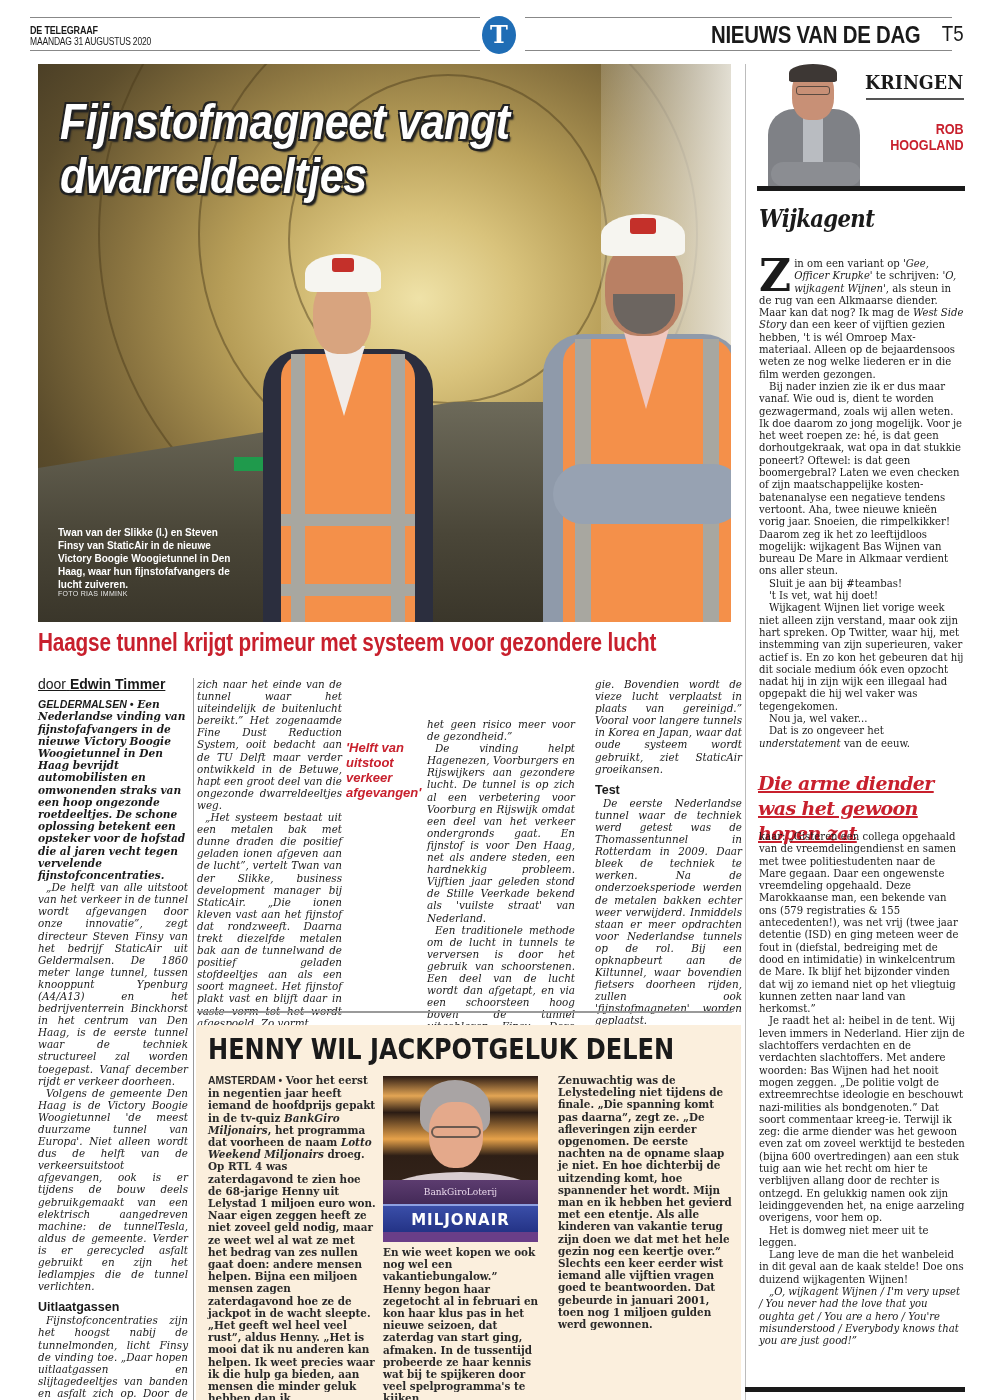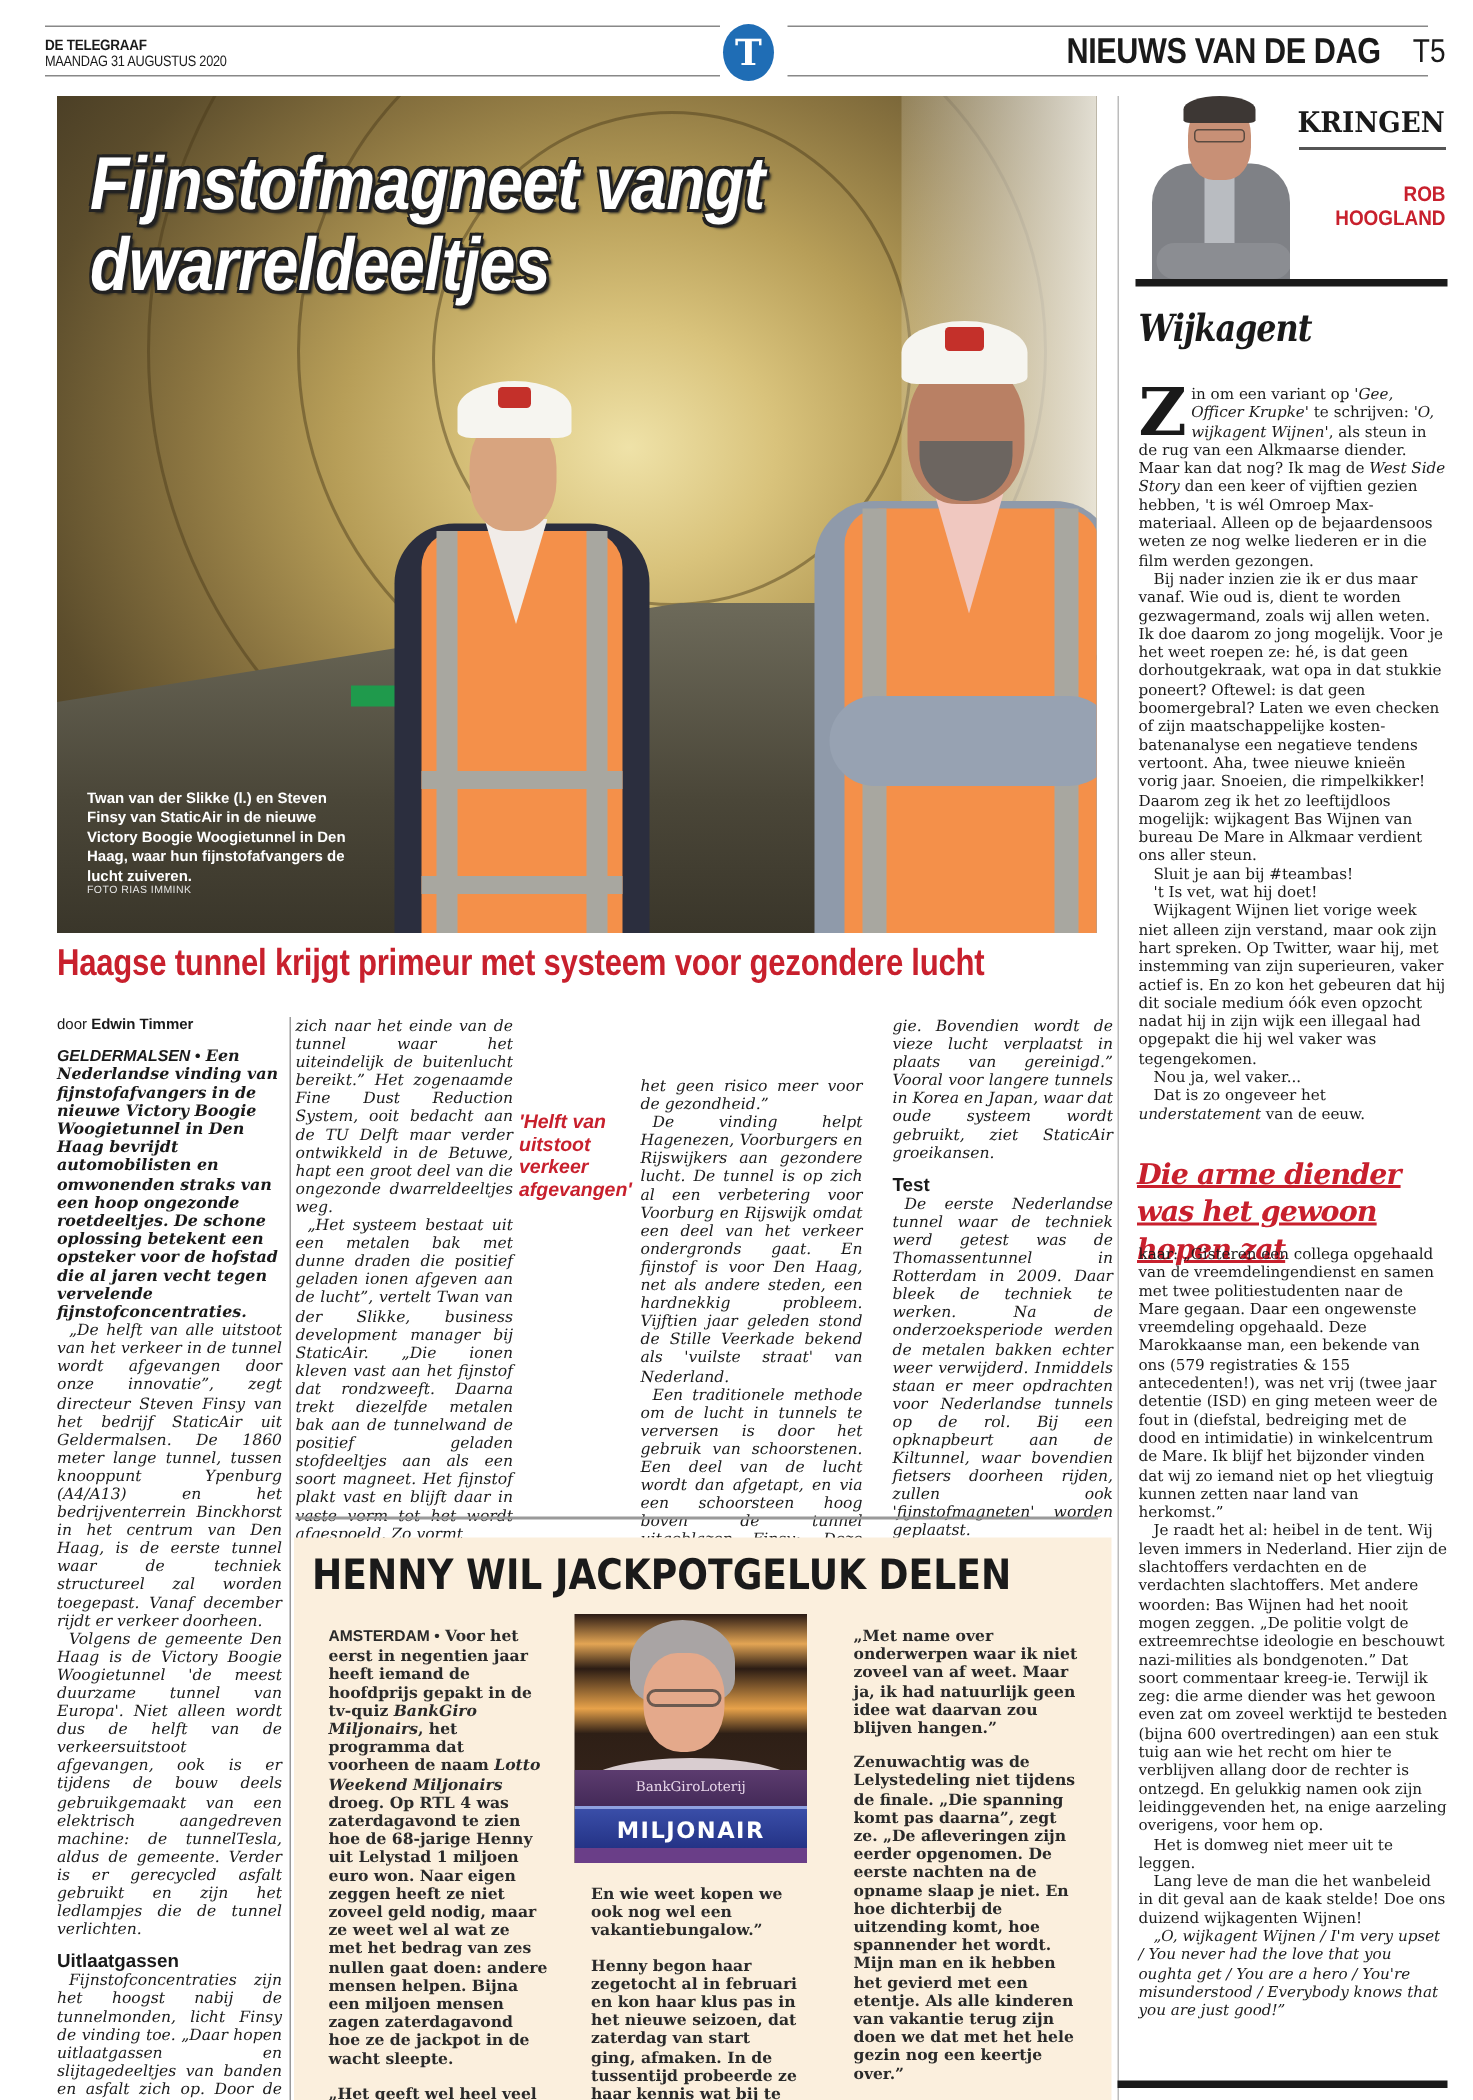--- a/index.html
+++ b/index.html
@@ -43,36 +43,36 @@
               color: #fff; font-size: 50px; line-height: 54px; letter-spacing: -0.5px; transform: scaleX(0.86); transform-origin: left;
               text-shadow: -2px -2px 0 #222, 2px -2px 0 #222, -2px 2px 0 #222, 2px 2px 0 #222, 3px 3px 2px #222; }
 
   .subhead { position: absolute; left: 38px; top: 628px; font-family: "Liberation Sans", sans-serif; font-weight: bold; color: #c8202d;
              font-size: 25px; letter-spacing: -0.2px; transform: scaleX(0.83); transform-origin: left; white-space: nowrap; }
 
   
   .col { position: absolute; font-size: 10.4px; line-height: 12.1px; text-align: justify; hyphens: manual; }
   .col p { text-indent: 8px; font-style: italic; }
   .col p.noindent { text-indent: 0; }
-  .byline { font-family: "Liberation Sans", sans-serif; font-size: 10px; margin-bottom: 8px; }
+  .byline { font-family: "Liberation Sans", sans-serif; font-size: 14px; margin-bottom: 8px; text-decoration: underline; }
   .byline b { font-weight: bold; }
   .lead { font-weight: bold; text-align: left; font-size: 10.6px; line-height: 12.2px; }
   .dateline { font-family: "Liberation Sans", sans-serif; font-weight: bold; }
   .inter { font-family: "Liberation Sans", sans-serif; font-weight: bold; font-size: 12.5px; margin-top: 8px; line-height: 14px; }
   .col-sep { position: absolute; width: 1px; background: #9a9a9a; }
   .quote { position: absolute; left: 346px; top: 740px; width: 80px; font-family: "Liberation Sans", sans-serif; font-style: italic; font-weight: bold;
            color: #c8202d; font-size: 13px; line-height: 15px; }
   .h-rule { position: absolute; height: 1px; background: #9a9a9a; }
 
   
   .henny { position: absolute; left: 196px; top: 1025px; width: 545px; height: 375px; background: #fbefdd; }
   .henny-title { position: absolute; left: 208px; top: 1033px; font-family: "DejaVu Sans", sans-serif; font-weight: bold; font-size: 28px;
                  letter-spacing: 0px; transform: scaleX(0.86); transform-origin: left; color: #1a1a1a; white-space: nowrap; }
   .hcol { position: absolute; font-size: 10.4px; line-height: 12.2px; font-weight: bold; text-align: left; color: #2a2a2a; }
-  .hcol p { margin: 11px; }
+  .hcol p { margin: 0; }
   .hphoto { position: absolute; left: 383px; top: 1076px; width: 155px; height: 166px; overflow: hidden;
             background: linear-gradient(180deg, #2a1a14 0%, #e3a554 12%, #2b1c14 22%, #e7a24a 38%, #2e1f16 48%, #3c2a20 100%); }
   .hphoto .hair { position: absolute; left: 37px; top: 4px; width: 70px; height: 56px; background: #a9a4a4; border-radius: 50% 50% 30% 30%; }
   .hphoto .hface { position: absolute; left: 46px; top: 26px; width: 54px; height: 66px; background: #e4a98b; border-radius: 42% 42% 46% 46%; }
   .hphoto .glasses { position: absolute; left: 48px; top: 50px; width: 50px; height: 12px; border: 2px solid #6b5a50; border-radius: 6px; }
   .hphoto .shoulders { position: absolute; left: 4px; top: 96px; width: 148px; height: 40px; background: #d9cdd0; border-radius: 50% 50% 0 0; }
   .hphoto .brand { position: absolute; left: 0; top: 104px; width: 100%; height: 24px; background: linear-gradient(180deg, #5c3c6f, #442a58);
                    color: #e8d7ea; font-family: "DejaVu Serif", serif; font-size: 9px; text-align: center; line-height: 24px; }
   .hphoto .mil { position: absolute; left: 0; top: 128px; width: 100%; height: 28px; background: linear-gradient(180deg, #3a4ea8, #243386);
                  color: #fff; font-family: "DejaVu Sans", sans-serif; font-weight: bold; font-size: 15px; text-align: center; line-height: 28px;
@@ -213,21 +213,20 @@
   <div class="mil">MILJONAIR</div>
   <div class="bottom"></div>
 </div>
 
 <div class="hcol" style="left:383px;top:1246px;width:160px;">
   <p>En wie weet kopen we ook nog wel een vakantiebungalow.”</p>
   <p>Henny begon haar zegetocht al in februari en kon haar klus pas in het nieuwe seizoen, dat zaterdag van start ging, afmaken. In de tussentijd probeerde ze haar kennis wat bij te spijkeren door veel spelprogramma's te kijken.</p>
 </div>
 
 <div class="hcol" style="left:558px;top:1074px;width:175px;">
-  <p>„Met name over onderwerpen waar ik niet zoveel van af weet. Maar ja, ik had natuurlijk geen idee wat daarvan zou blijven hangen.”</p>
   <p>Zenuwachtig was de Lelystedeling niet tijdens de finale. „Die spanning komt pas daarna”, zegt ze. „De afleveringen zijn eerder opgenomen. De eerste nachten na de opname slaap je niet. En hoe dichterbij de uitzending komt, hoe spannender het wordt. Mijn man en ik hebben het gevierd met een etentje. Als alle kinderen van vakantie terug zijn doen we dat met het hele gezin nog een keertje over.”</p>
   <p>Slechts een keer eerder wist iemand alle vijftien vragen goed te beantwoorden. Dat gebeurde in januari 2001, toen nog 1 miljoen gulden werd gewonnen.</p>
 </div>
 
 <div class="rcol-border"></div>
 <div class="columnist">
   <div class="c-body"></div>
   <div class="c-shirt"></div>
   <div class="c-head"></div>
   <div class="c-hair"></div>

